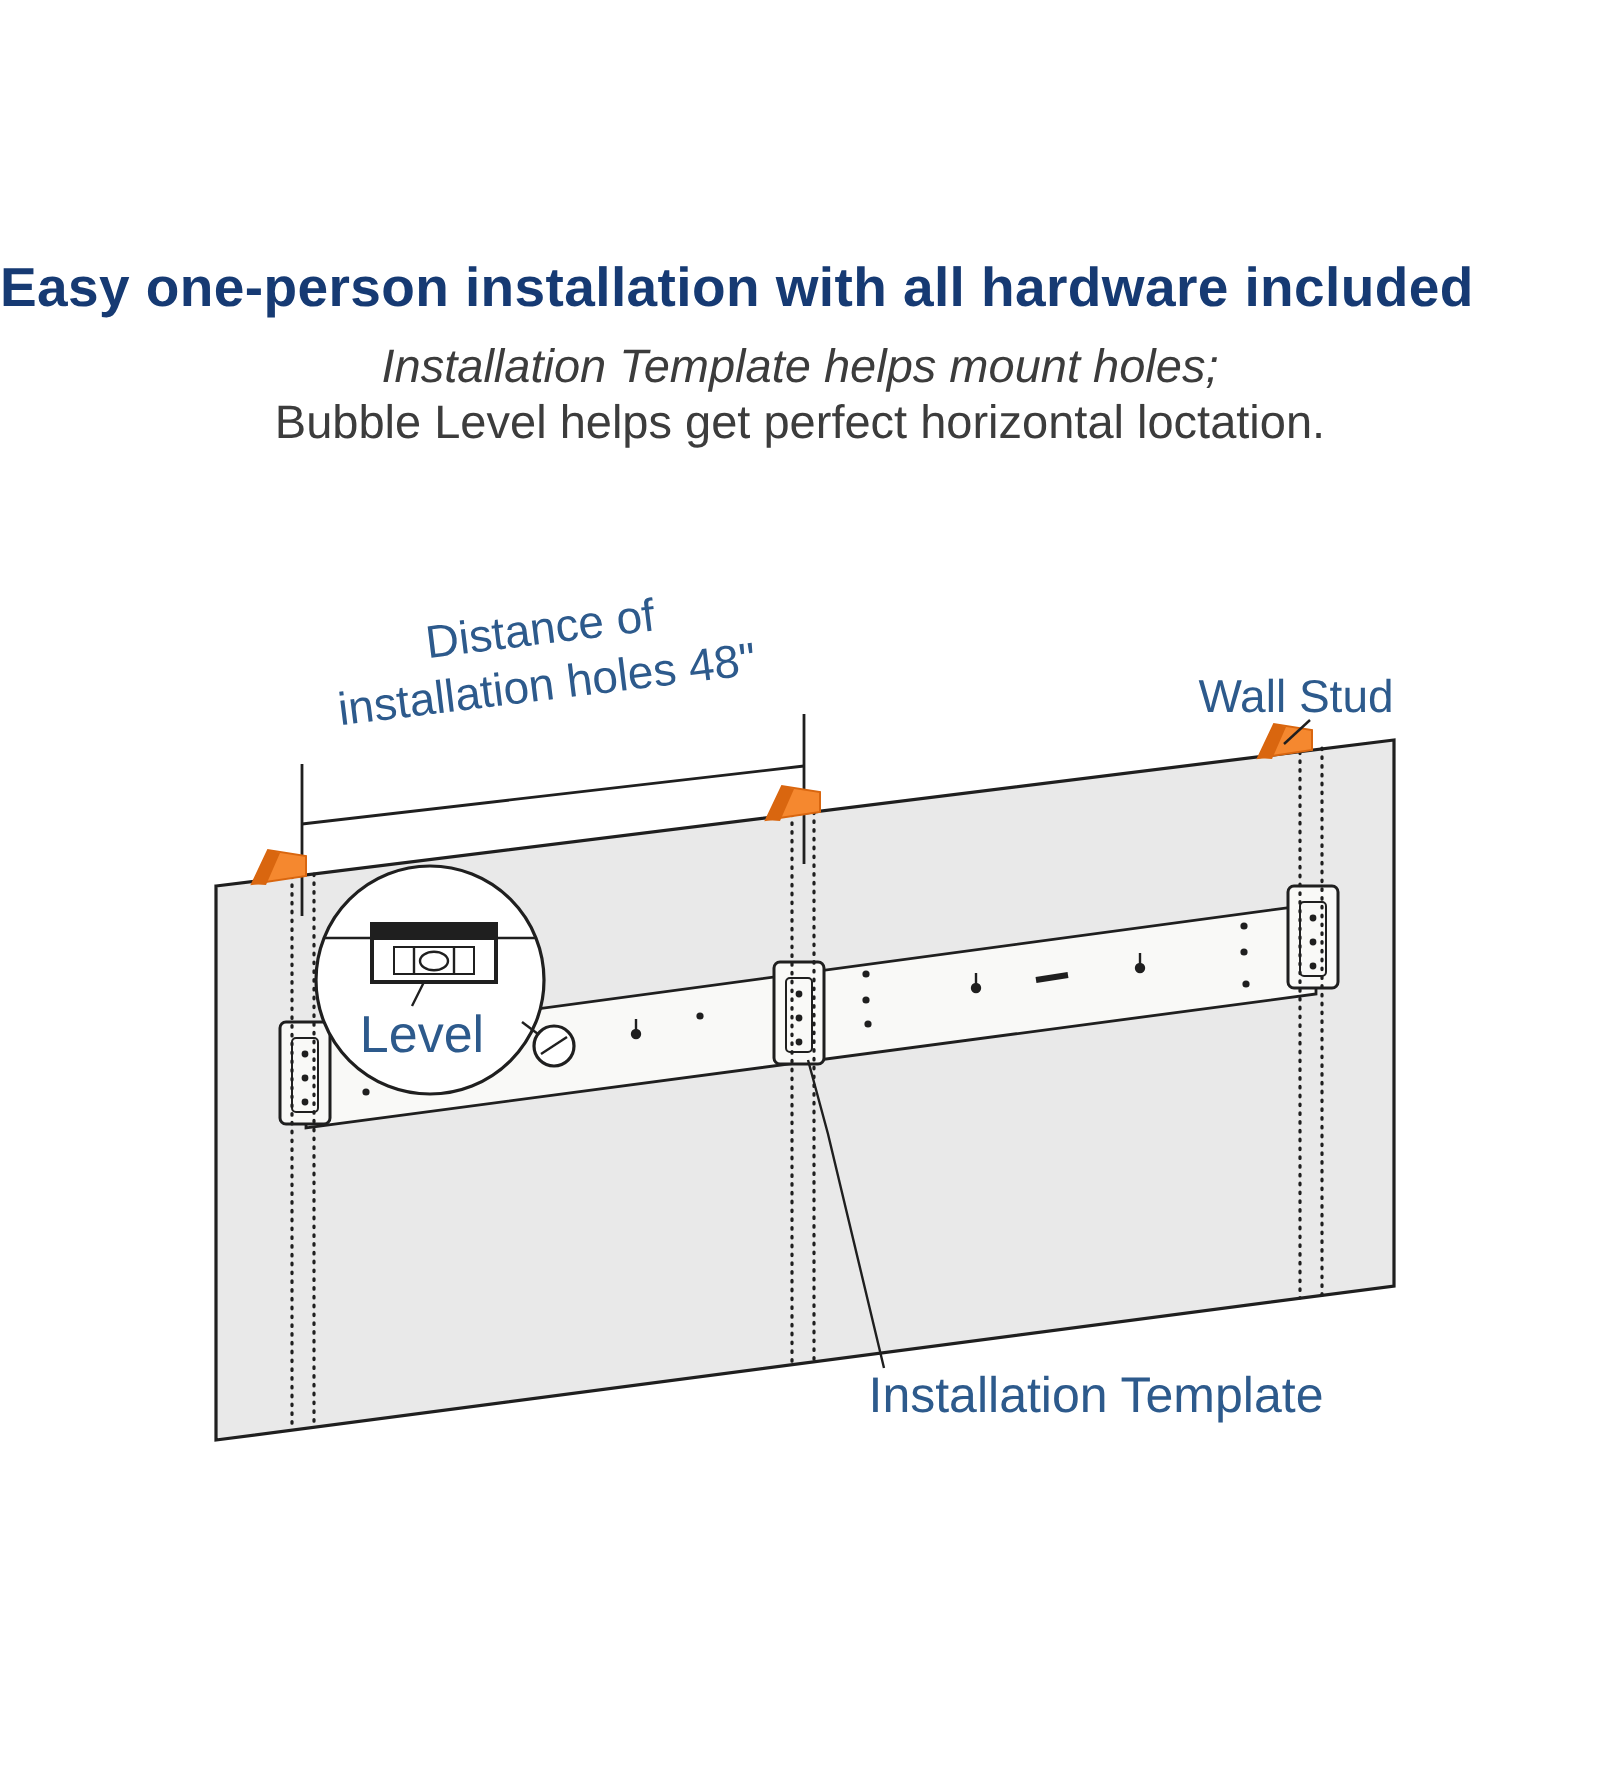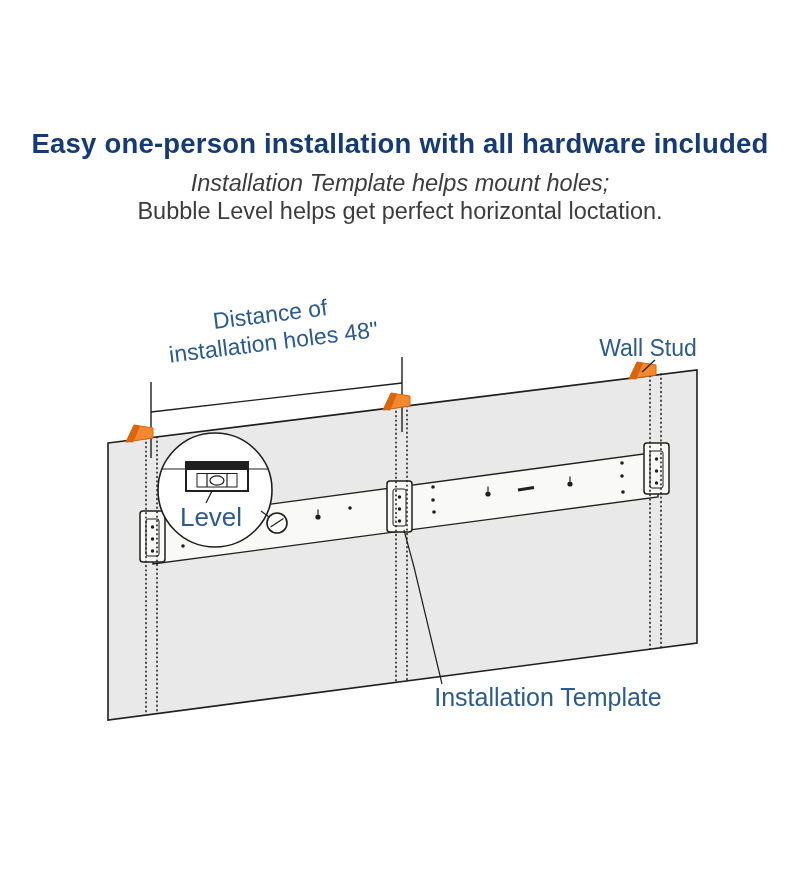--- a/index.html
+++ b/index.html
@@ -1,21 +1,21 @@
 <!DOCTYPE html>
 <html style="--title-navy: #163a73; --label-blue: #2d5a8c; --subtitle-gray: #3c3c3c; --wall-fill: #e9e9e9; --line-black: #1f1f1f; --stud-orange: #f5882f; --stud-orange-dark: #d9660f; --rail-fill: #f9f9f7;"><head>
 <meta charset="utf-8">
 <style>
   html,body{margin:0;padding:0;background:#ffffff;}
   #stage{
     position:relative;width:800px;height:895px;background:#fff;overflow:hidden;
     font-family:"Liberation Sans","DejaVu Sans",sans-serif;
   }
   .headline{
-    position:absolute;left:0;top:128px;width:800px;text-align:center;
+    position:absolute;left:0;top:128px;width:800px;
     font-size:27.5px;font-weight:bold;color:var(--title-navy,#163a73);
     letter-spacing:0.2px;
   }
   .subline{
     position:absolute;left:0;width:800px;text-align:center;
     font-size:23.5px;color:var(--subtitle-gray,#3c3c3c);
   }
   .subline.l1{top:170px;font-style:italic;}
   .subline.l2{top:198px;}
   svg{position:absolute;left:0;top:0;}

